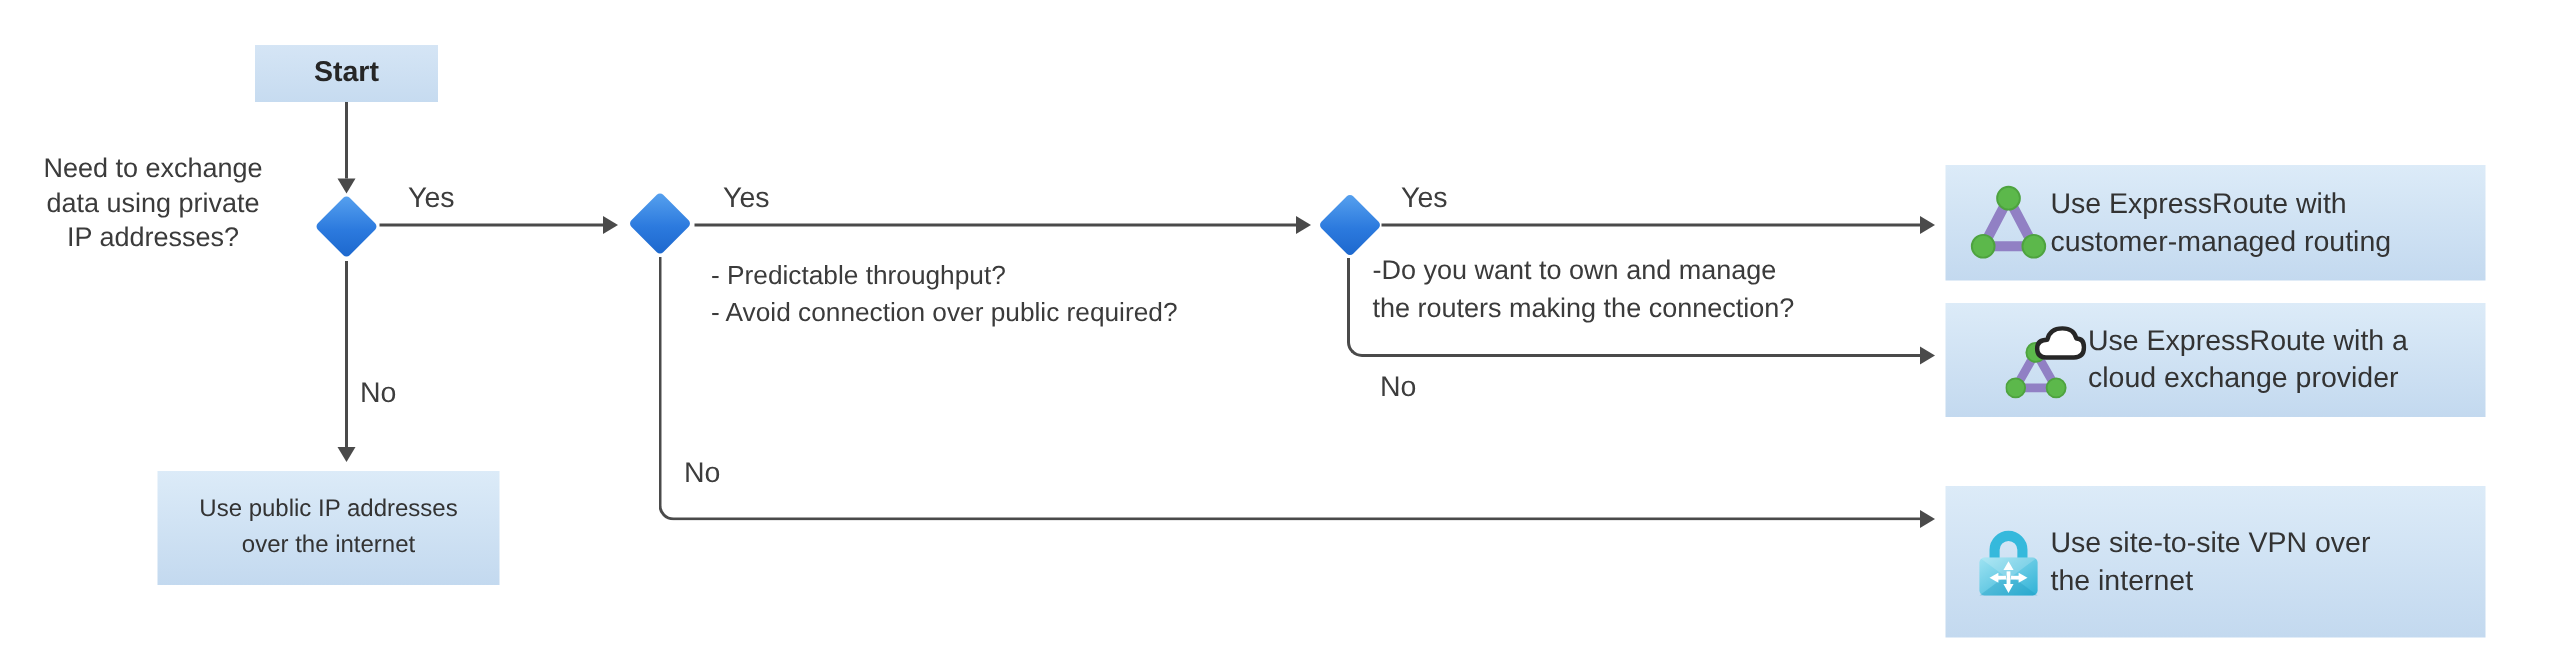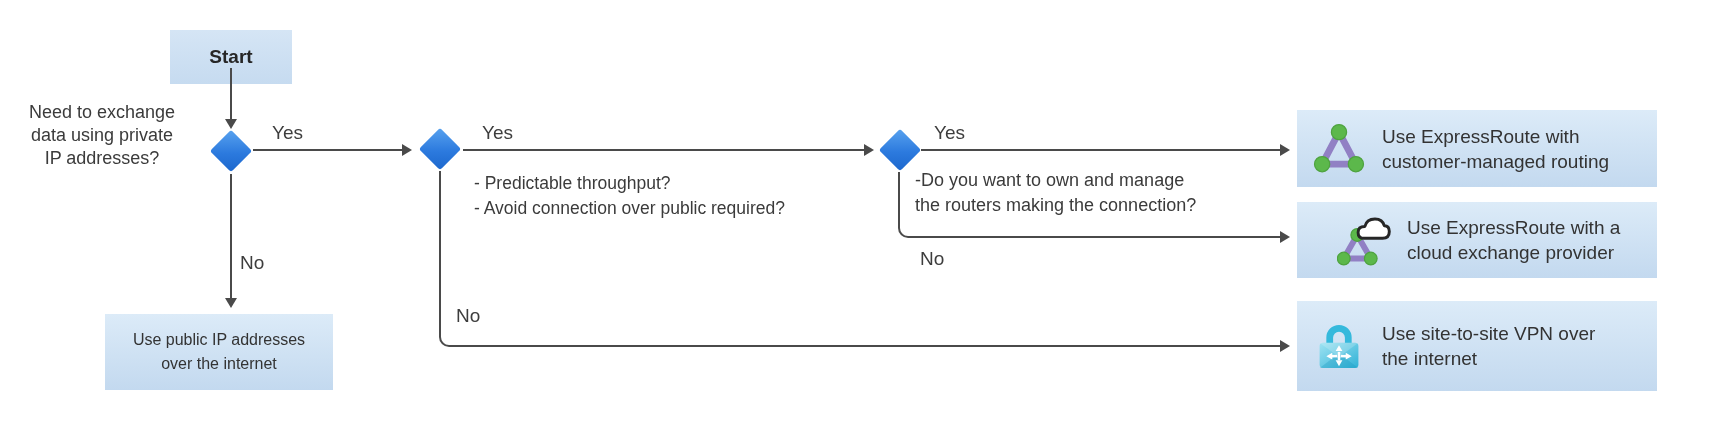--- a/index.html
+++ b/index.html
@@ -17,33 +17,33 @@
     background: linear-gradient(180deg, #dcebf8 0%, #c3d9ef 100%);
     color: #303030;
     display: flex;
     align-items: center;
     justify-content: center;
     text-align: center;
     white-space: pre-line;
     box-sizing: border-box;
   }
   .start {
-    left: 170px; top: 30px; width: 122px; height: 54px;
+    left: 170px; top: 30px; width: 122px; height: 38px;
     font-weight: bold; font-size: 19px; color: #262626;
     background: linear-gradient(180deg, #d5e5f5 0%, #c6dbf0 100%);
   }
   .outcome {
     left: 1297px; width: 360px;
     justify-content: flex-start; text-align: left;
     font-size: 19px; line-height: 25px; color: #333333;
-    padding: 0 8px 0 14px; gap: 15px;
+    padding: 0 8px 0 14px; 
   }
   .outcome-1 { top: 110px; height: 77px; }
   .outcome-2 { top: 202px; height: 76px; padding-left: 39px; }
-  .outcome-3 { top: 301px; height: 90px; }
+  .outcome-3 { top: 324px; height: 101px; }
   .public-box {
     left: 105px; top: 314px; width: 228px; height: 76px;
     font-size: 16px; line-height: 24px; color: #333333;
   }
   .icon-wrap { width: 56px; height: 56px; flex: 0 0 56px; display: flex; align-items: center; justify-content: center; }
   
   .diamond {
     position: absolute;
     width: 30px; height: 30px;
     transform: rotate(45deg);

